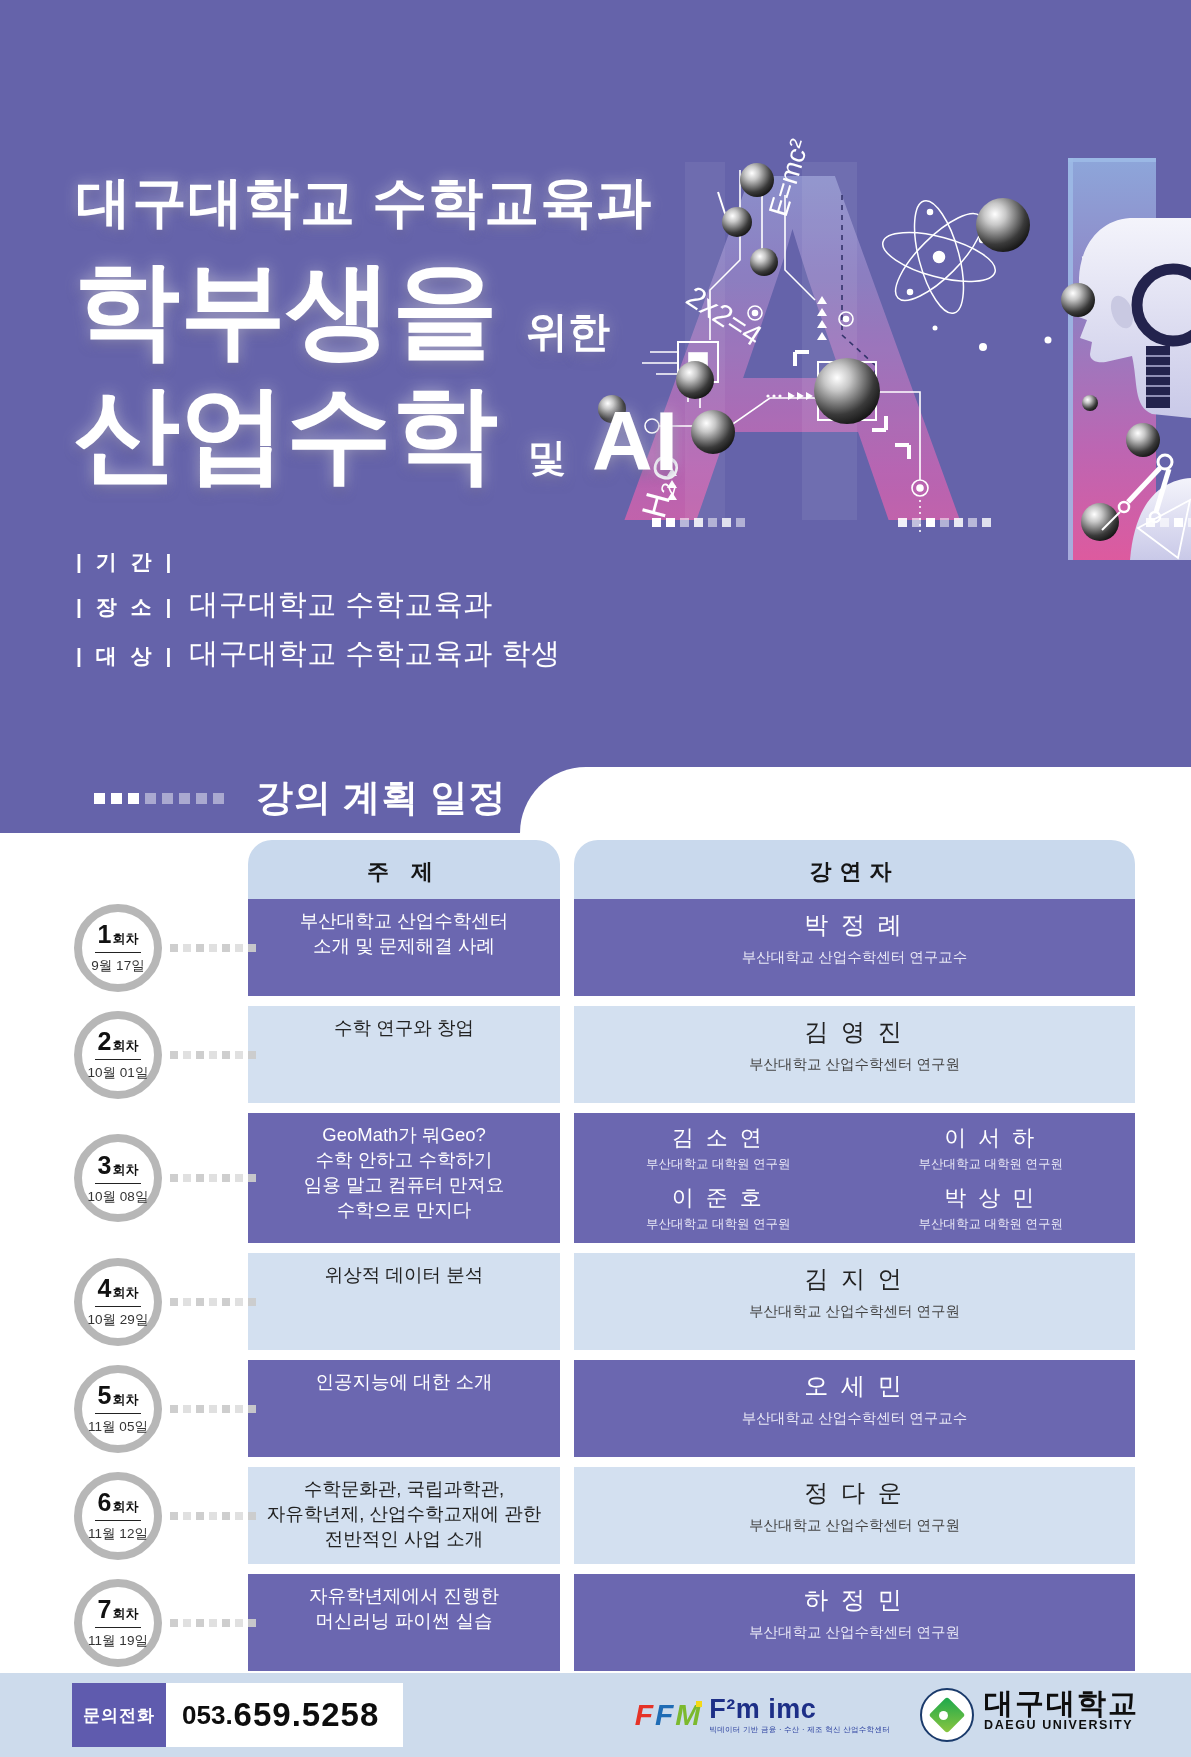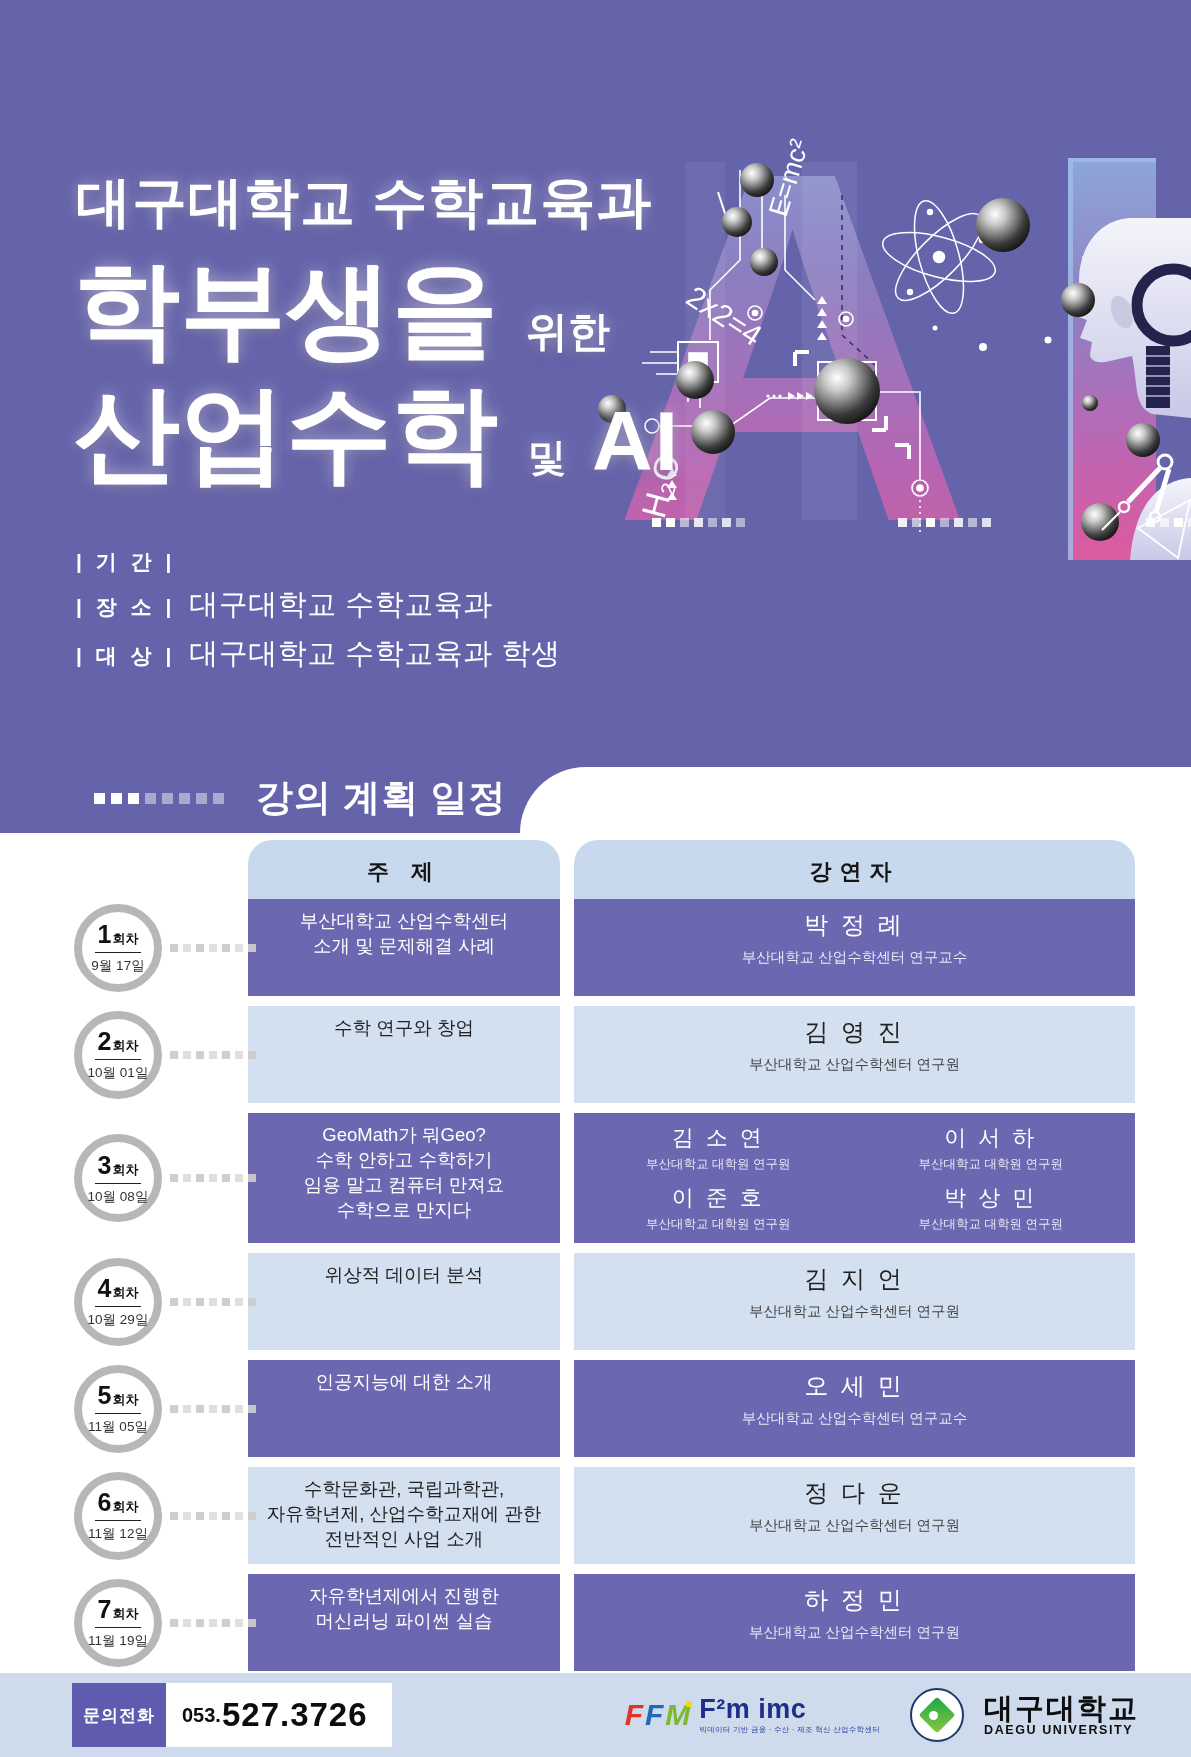--- a/index.html
+++ b/index.html
@@ -77,31 +77,31 @@
   .row.multi .sp-name{font-size:22px;margin-bottom:3px;}
   .row.multi .sp-affil{font-size:12.5px;}
 
   
   .footer{position:absolute;left:0;bottom:0;width:100%;height:84px;background:var(--footer-band);
     display:flex;align-items:center;}
   .phone{display:flex;align-items:stretch;margin-left:72px;height:64px;}
   .phone-label{background:var(--accent);color:#fff;font-size:17px;font-weight:bold;letter-spacing:1px;
     display:flex;align-items:center;padding:0 11px;}
   .phone-num{background:#fff;display:flex;align-items:center;padding:0 24px 0 16px;color:#0d0d0d;}
-  .phone-area{font-size:20px;font-weight:bold;align-self:center;margin-right:1px;}
+  .phone-area{font-size:26px;font-weight:bold;align-self:center;margin-right:1px;}
   .phone-main{font-size:33px;font-weight:bold;letter-spacing:1px;}
   .logos{margin-left:auto;margin-right:52px;display:flex;align-items:center;gap:30px;}
   .fm{display:flex;align-items:center;gap:9px;}
   .fm-mark{display:flex;gap:2px;font-size:30px;font-weight:900;font-style:italic;line-height:1;}
   .fm-mark .c1{color:#e53227;} .fm-mark .c2{color:#1f6cb5;} .fm-mark .c3{color:#7cb92e;position:relative;}
   .fm-mark .c3::after{content:"";position:absolute;right:-2px;top:1px;width:6px;height:6px;background:#f5d915;}
   .fm-text{display:flex;flex-direction:column;align-items:flex-start;}
   .fm-name{color:#1d2f87;font-weight:900;font-size:27px;letter-spacing:0.5px;line-height:1;}
   .fm-tag{color:#2a3f9e;font-size:7.5px;margin-top:2px;letter-spacing:0.3px;}
-  .univ{display:flex;align-items:center;gap:20px;}
+  .univ{display:flex;gap:10px;}
   .seal{width:54px;height:54px;border-radius:50%;background:#fff;border:2px solid #1a3a6b;
     display:flex;align-items:center;justify-content:center;position:relative;}
   .seal-diamond{width:26px;height:26px;background:linear-gradient(135deg,#19a84c,#8dc63f);transform:rotate(45deg);border-radius:3px;}
   .seal-dot{position:absolute;width:9px;height:9px;border-radius:50%;background:#fff;left:17px;top:21px;}
   .univ-text{display:flex;flex-direction:column;}
   .univ-name{font-size:29px;font-weight:900;color:#0e0e0e;letter-spacing:2px;line-height:1.05;}
   .univ-en{font-size:12.5px;font-weight:bold;color:#0e0e0e;letter-spacing:1.6px;}
 </style>
 </head>
 <body>
@@ -542,21 +542,21 @@
           </div>
         </div>
     </div>
     </div>
 
   <div class="footer">
     <div class="phone">
       <div class="phone-label">문의전화</div>
       <div class="phone-num">
         <span class="phone-area">053.</span>
-        <span class="phone-main">527.3726</span>
+        <span class="phone-main">659.5258</span>
       </div>
     </div>
     <div class="logos">
       <div class="fm">
         <div class="fm-mark">
           <span class="c1">F</span>
           <span class="c2">F</span>
           <span class="c3">M</span>
         </div>
         <div class="fm-text">

